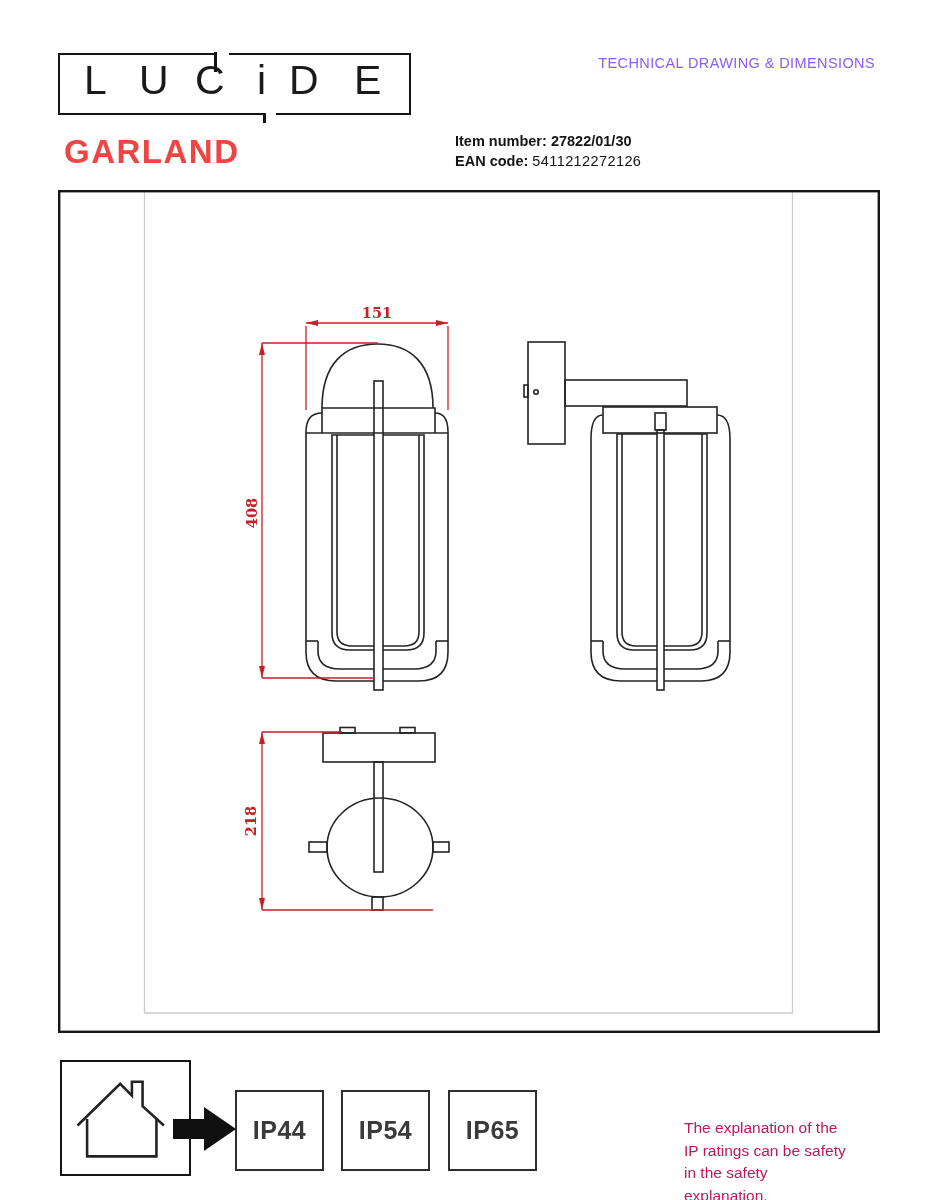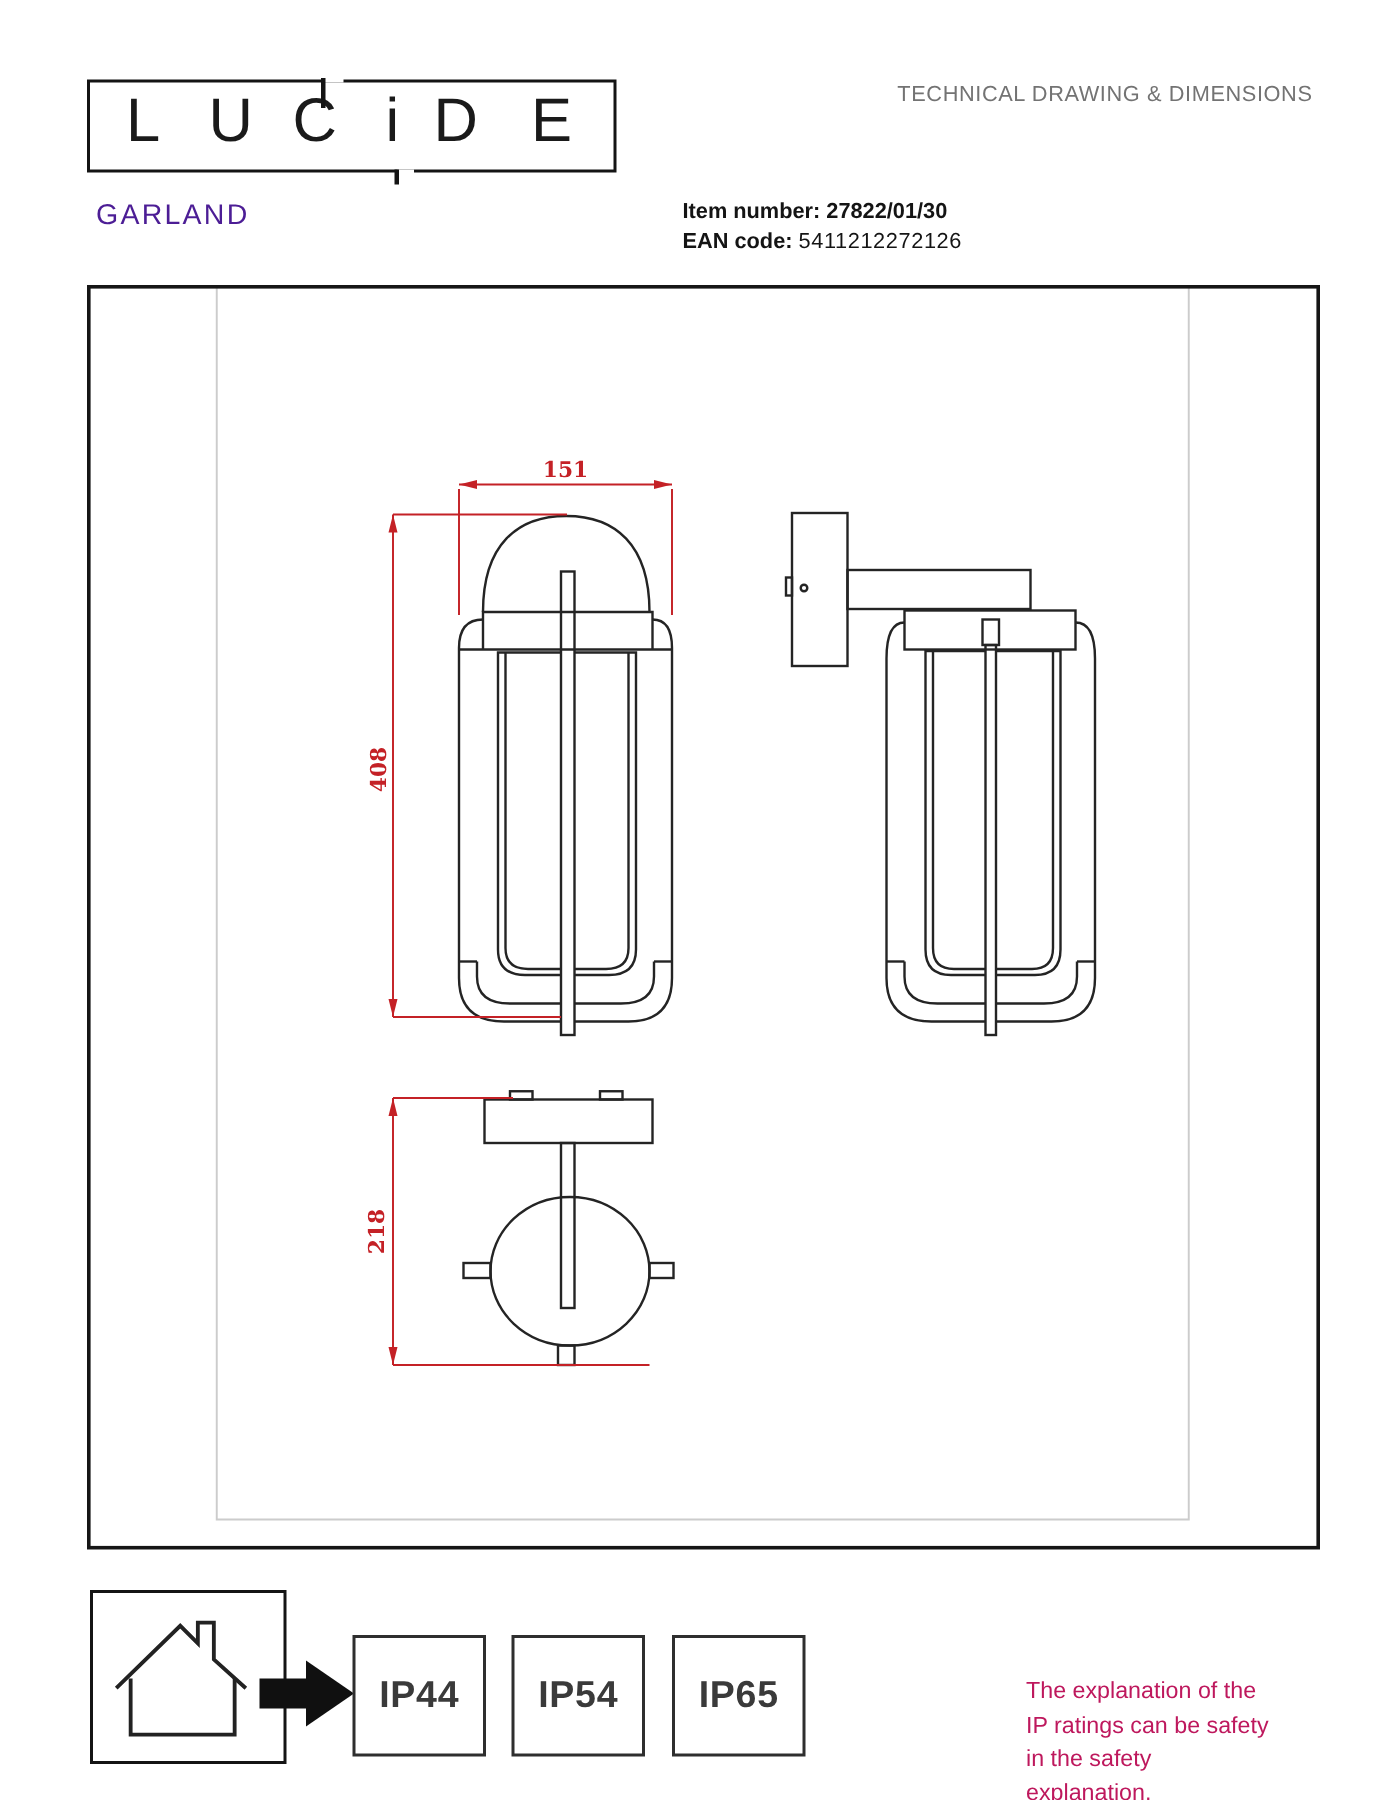--- a/index.html
+++ b/index.html
@@ -11,23 +11,23 @@
             border:2.5px solid #141414;}
   .logo-letter{position:absolute;top:5px;font-size:41px;line-height:1;font-weight:400;
                color:#1a1a1a;letter-spacing:0;}
   .l-0{left:24px}.l-1{left:79px}.l-2{left:135px}.l-3{left:197px}.l-4{left:229px}.l-5{left:294px}
   .logo-gap-top{position:absolute;top:-3px;left:156px;width:13px;height:3px;background:#fff;}
   .logo-tick-top{position:absolute;top:-3px;left:154px;width:3px;height:20px;background:#141414;}
   .logo-gap-bottom{position:absolute;bottom:-3px;left:205px;width:11px;height:3px;background:#fff;}
   .logo-tick-bottom{position:absolute;bottom:-10px;left:203px;width:3px;height:10px;background:#141414;}
 
   .doc-title{position:absolute;top:55px;right:55px;font-size:14.5px;letter-spacing:0.4px;
-             color:#737373;font-weight:400;}
-  .product-name{position:absolute;left:64px;top:133px;font-size:19px;font-weight:normal;
-                letter-spacing:1.5px;color:#4c1d95;}
+             color:#8b5cf6;font-weight:400;}
+  .product-name{position:absolute;left:64px;top:133px;font-size:33px;font-weight:bold;
+                letter-spacing:1.5px;color:#ef4444;}
   .meta{position:absolute;left:455px;top:131px;font-size:14.5px;line-height:20px;}
   .meta-row{white-space:nowrap;}
   .meta-label{font-weight:bold;}
   .meta-value-bold{font-weight:bold;margin-top:28px;}
   .meta-value{font-weight:400;letter-spacing:0.4px;}
 
   
   .drawing-svg{position:absolute;left:0;top:0;}
 
   

